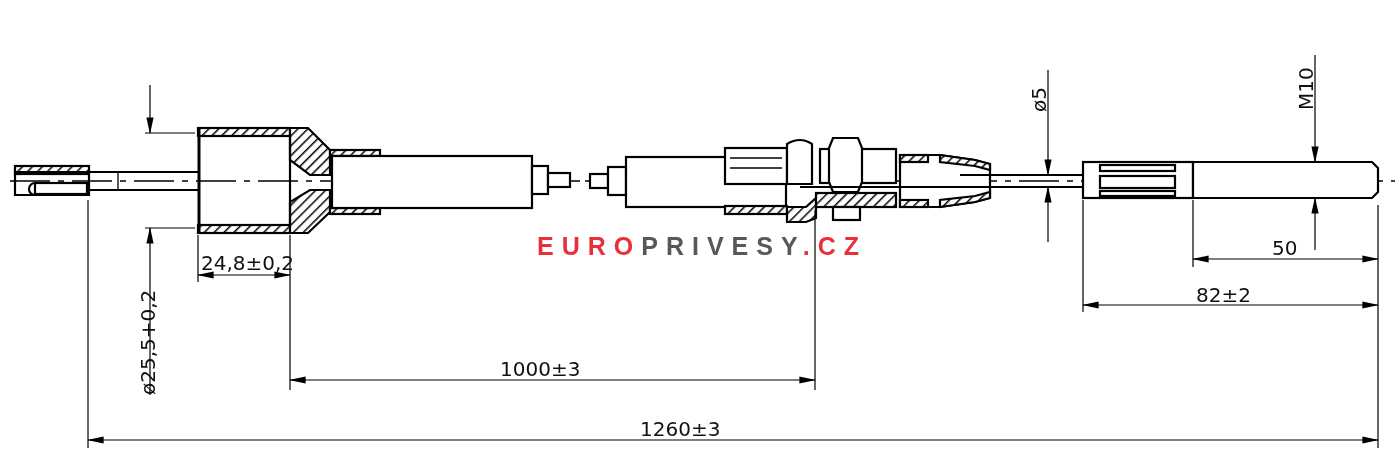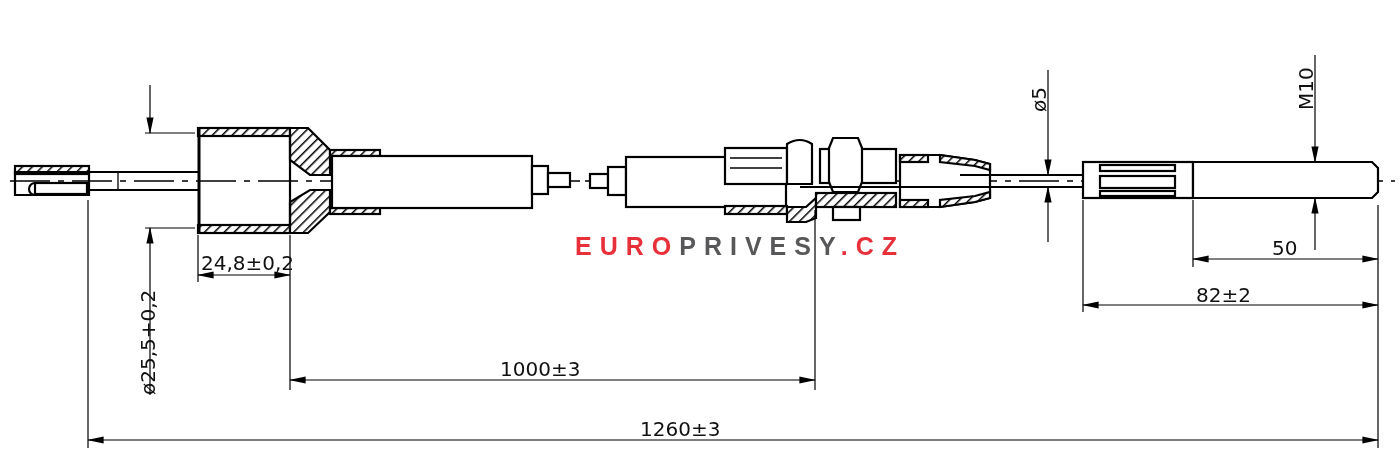--- a/index.html
+++ b/index.html
@@ -1,20 +1,20 @@
 <!DOCTYPE html>
 <html><head>
 <meta charset="utf-8">
 <style>
   html, body { margin:0; padding:0; background:#ffffff; }
   body { width:1400px; height:470px; position:relative; overflow:hidden;
          font-family:"DejaVu Sans Condensed","DejaVu Sans", sans-serif; }
   svg { position:absolute; left:0; top:0; }
   .dim-text { font-family:"DejaVu Sans", sans-serif; font-size:20px; fill:#111; }
-  .brand { position:absolute; left:575px; top:232px; font-family:"Liberation Sans", sans-serif;
+  .brand { position:absolute; left:537px; top:232px; font-family:"Liberation Sans", sans-serif;
            font-weight:bold; font-size:25px; letter-spacing:8px; }
   .brand .red { color:#e8303a; }
   .brand .grey { color:#58585a; }
 </style>
 </head>
 <body>
 
 <svg width="1400" height="470" viewBox="0 0 1400 470">
   <defs>
     <pattern id="hatch" patternUnits="userSpaceOnUse" width="7" height="7" patternTransform="rotate(45)">

